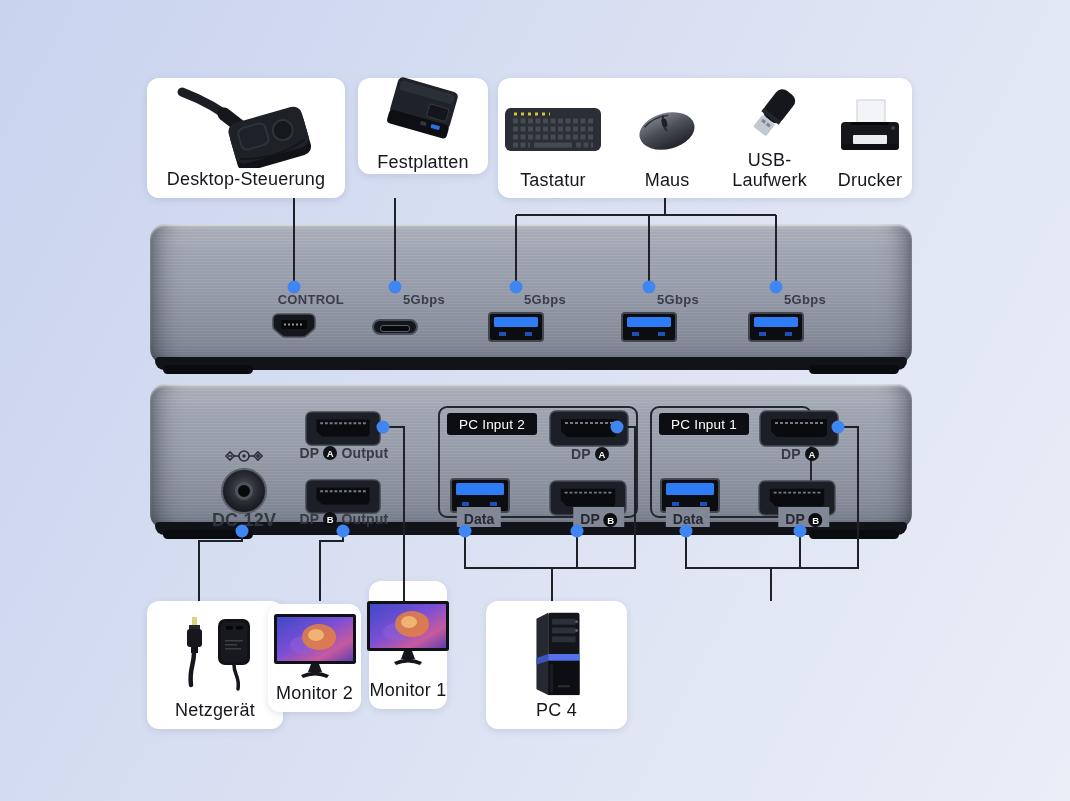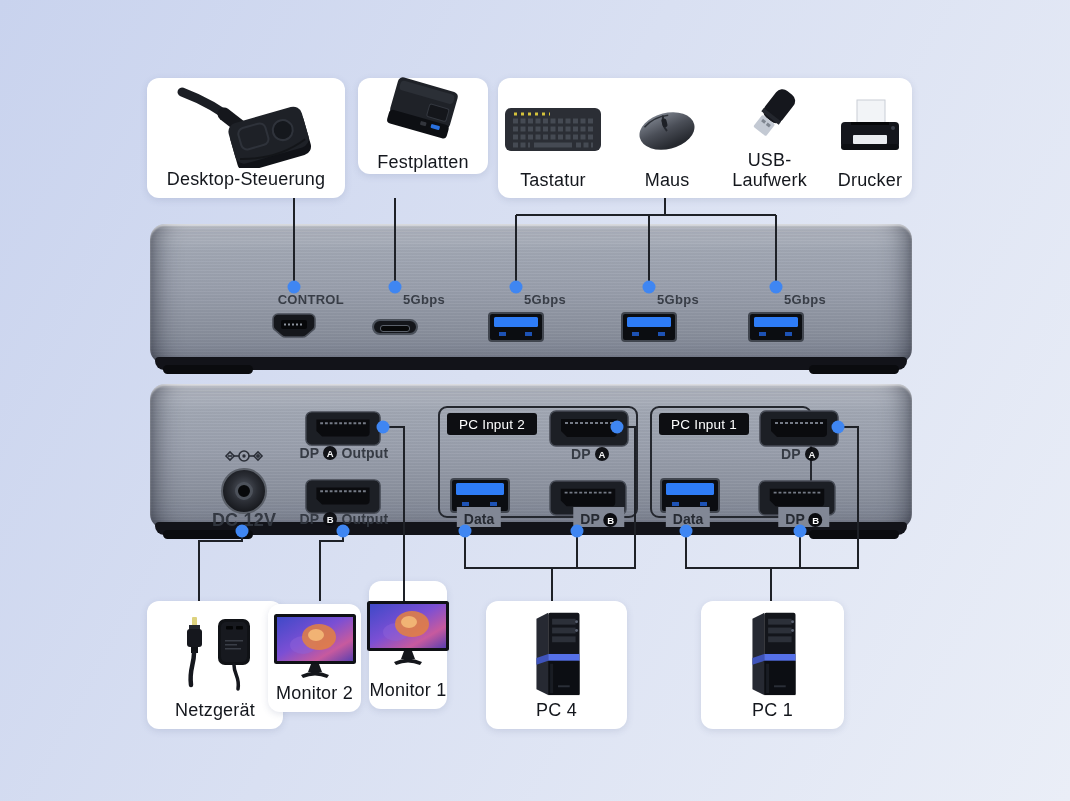--- a/index.html
+++ b/index.html
@@ -387,39 +387,20 @@
         <rect x="30" y="48" width="32" height="7" fill="#5570e8"></rect>
         <polygon points="18,52 30,48 30,55 18,59" fill="#3f54bb"></polygon>
         <rect x="30" y="55" width="32" height="35" fill="#0c0e13"></rect>
         <rect x="32" y="58" width="3" height="30" fill="#1d2028" opacity="0.8"></rect>
         <rect x="40" y="80" width="12" height="2" fill="#2a2e37"></rect>
       </svg>
     </div>
     <div class="card-label">PC 4</div>
   </div>
 
-  <div class="card" id="card-pc1">
-    <div class="img">
-      <svg width="78" height="92" viewBox="0 0 78 94">
-        <polygon points="18,12 30,6 30,90 18,84" fill="#262932"></polygon>
-        <rect x="30" y="6" width="32" height="84" rx="2" fill="#13151b"></rect>
-        <rect x="34" y="12" width="24" height="6" fill="#2c3039"></rect>
-        <rect x="34" y="21" width="24" height="6" fill="#2c3039"></rect>
-        <rect x="34" y="30" width="24" height="6" fill="#2c3039"></rect>
-        <circle cx="59" cy="15" r="1.5" fill="#596070"></circle>
-        <circle cx="59" cy="24" r="1.5" fill="#596070"></circle>
-        <rect x="30" y="48" width="32" height="7" fill="#5570e8"></rect>
-        <polygon points="18,52 30,48 30,55 18,59" fill="#3f54bb"></polygon>
-        <rect x="30" y="55" width="32" height="35" fill="#0c0e13"></rect>
-        <rect x="32" y="58" width="3" height="30" fill="#1d2028" opacity="0.8"></rect>
-        <rect x="40" y="80" width="12" height="2" fill="#2a2e37"></rect>
-      </svg>
-    </div>
-    <div class="card-label">PC 1</div>
-  </div>
 
   <svg id="overlay" width="1070" height="801" viewBox="0 0 1070 801">
 
     <path class="ln" d="M294,198 V281"></path>
     <path class="ln" d="M395,198 V281"></path>
     <path class="ln" d="M665,198 V215 M516,215 H776 M516,215 V281 M649,215 V281 M776,215 V281"></path>
 
     <path class="ln" d="M242,533 V541 H199 V601"></path>
     <path class="ln" d="M343,533 V541 H320 V601"></path>
     <path class="ln" d="M383,427 H404 V601"></path>

